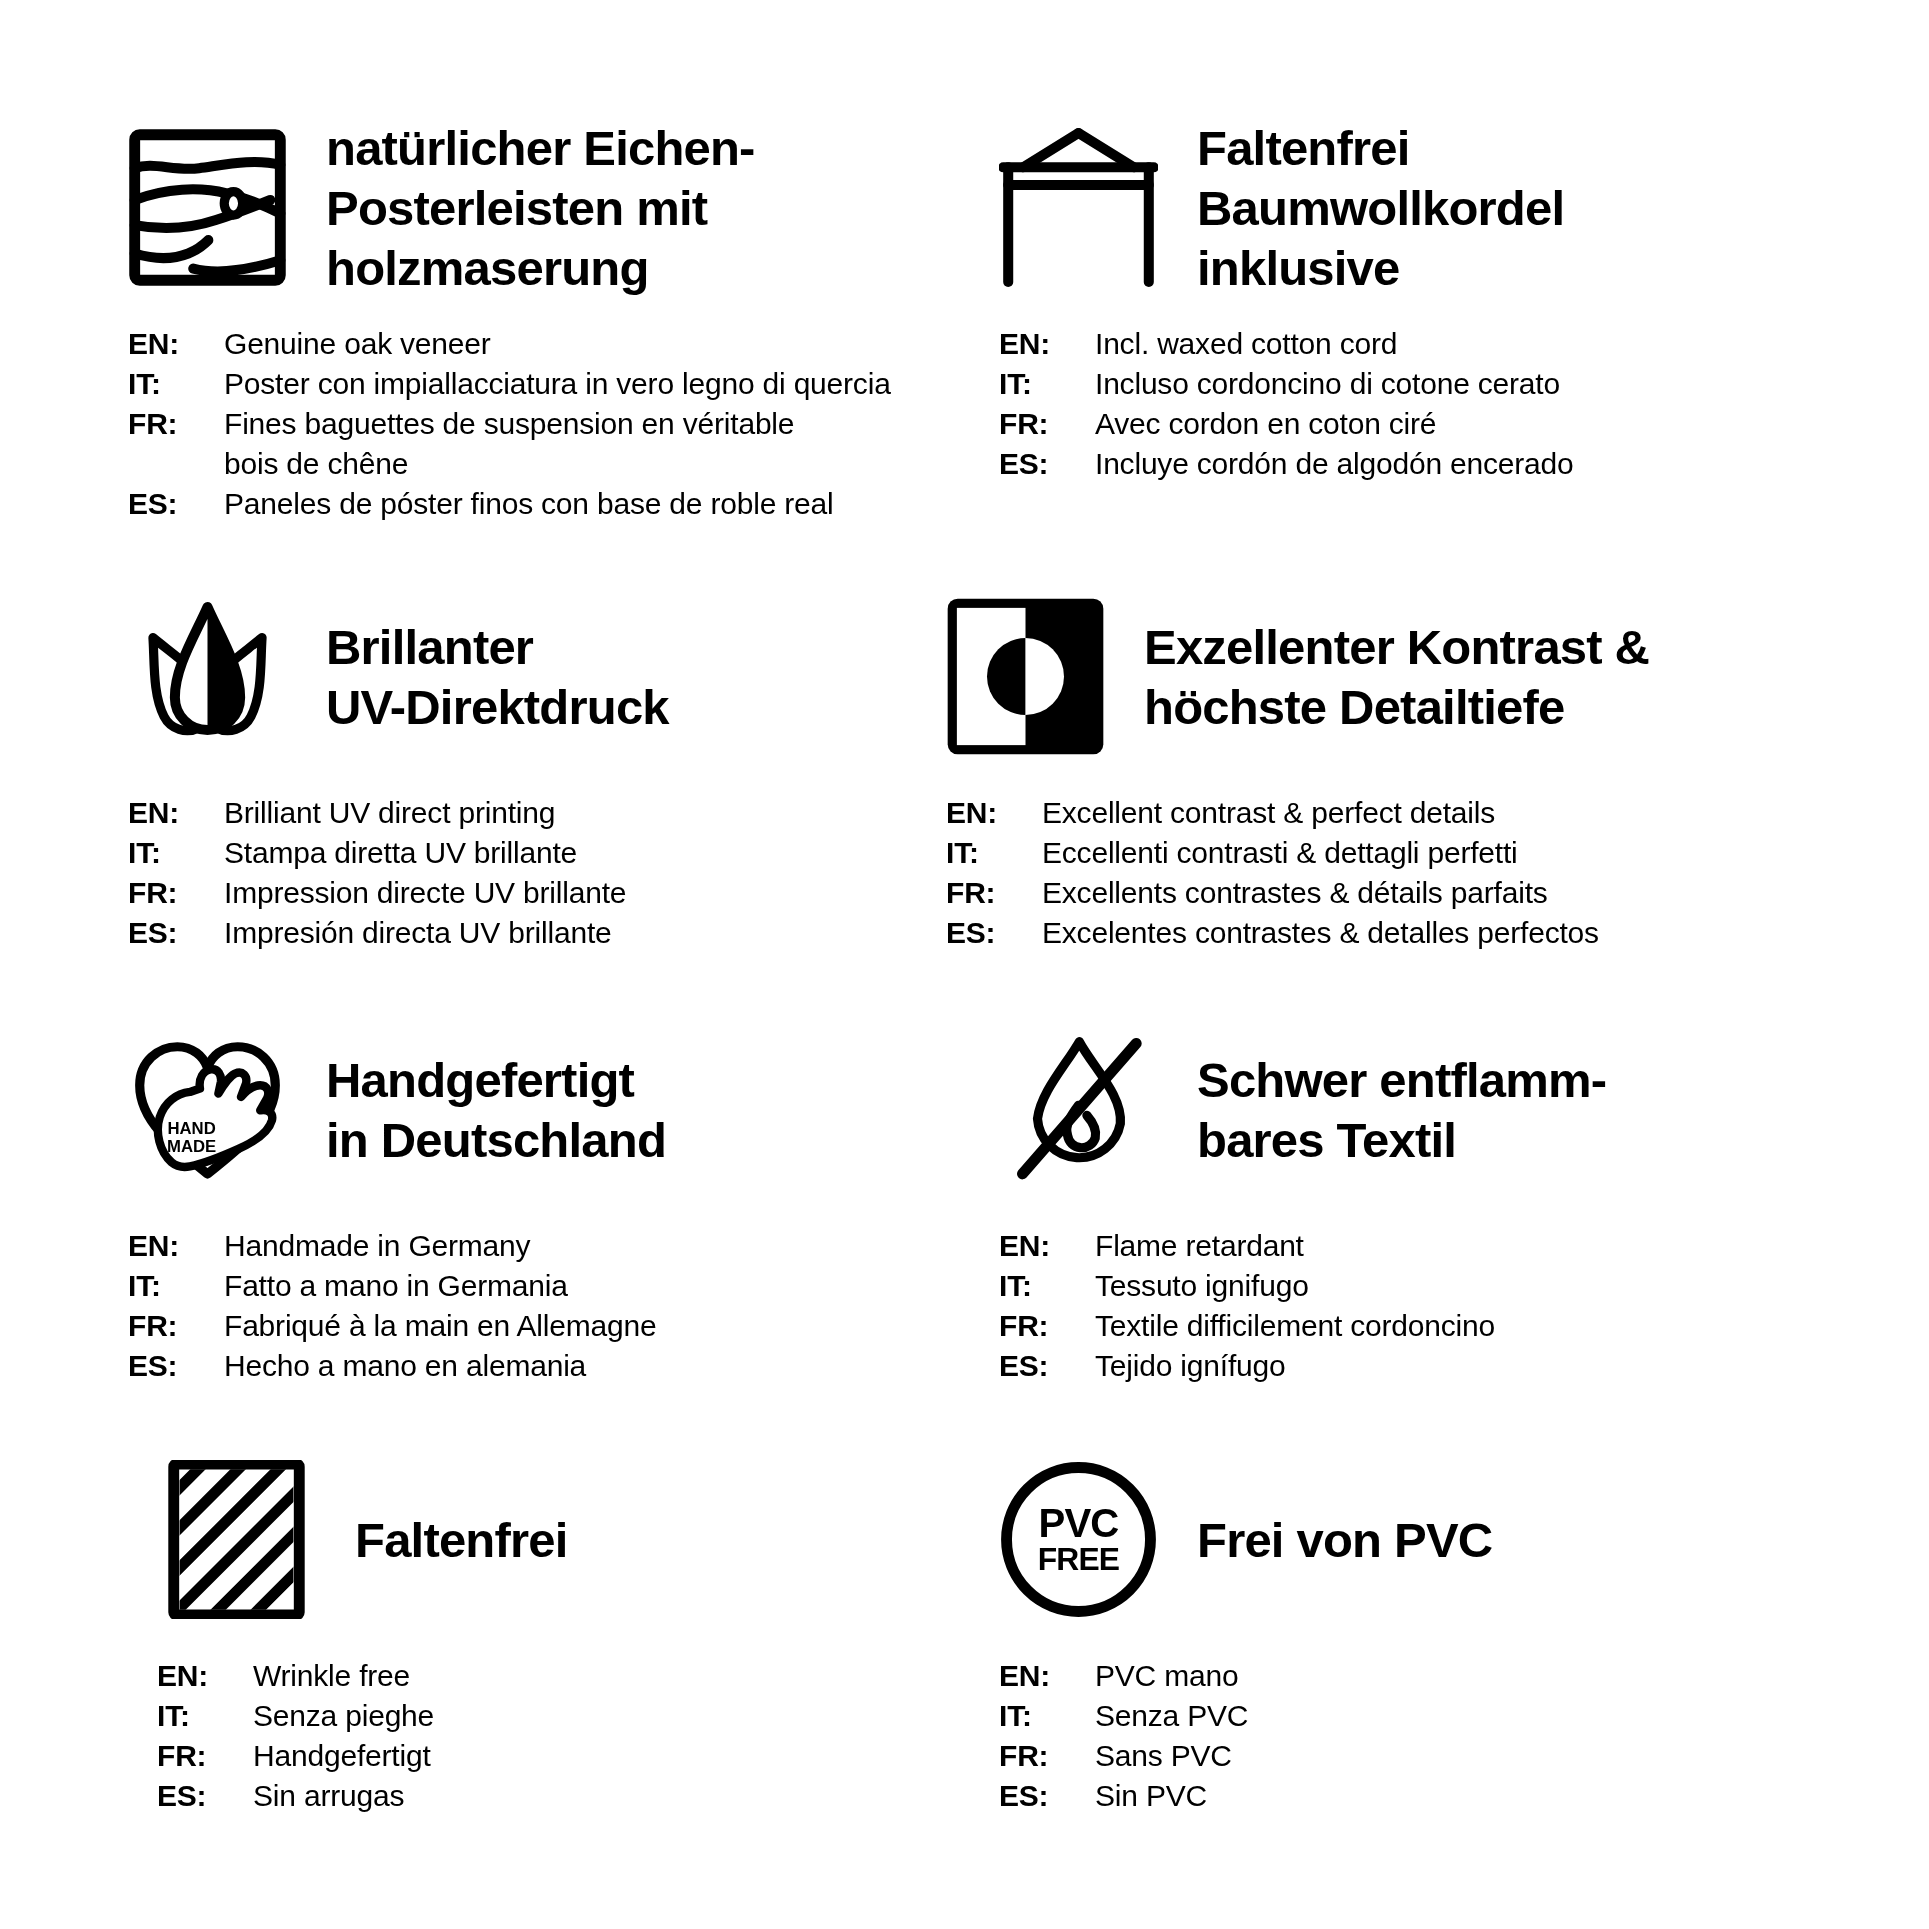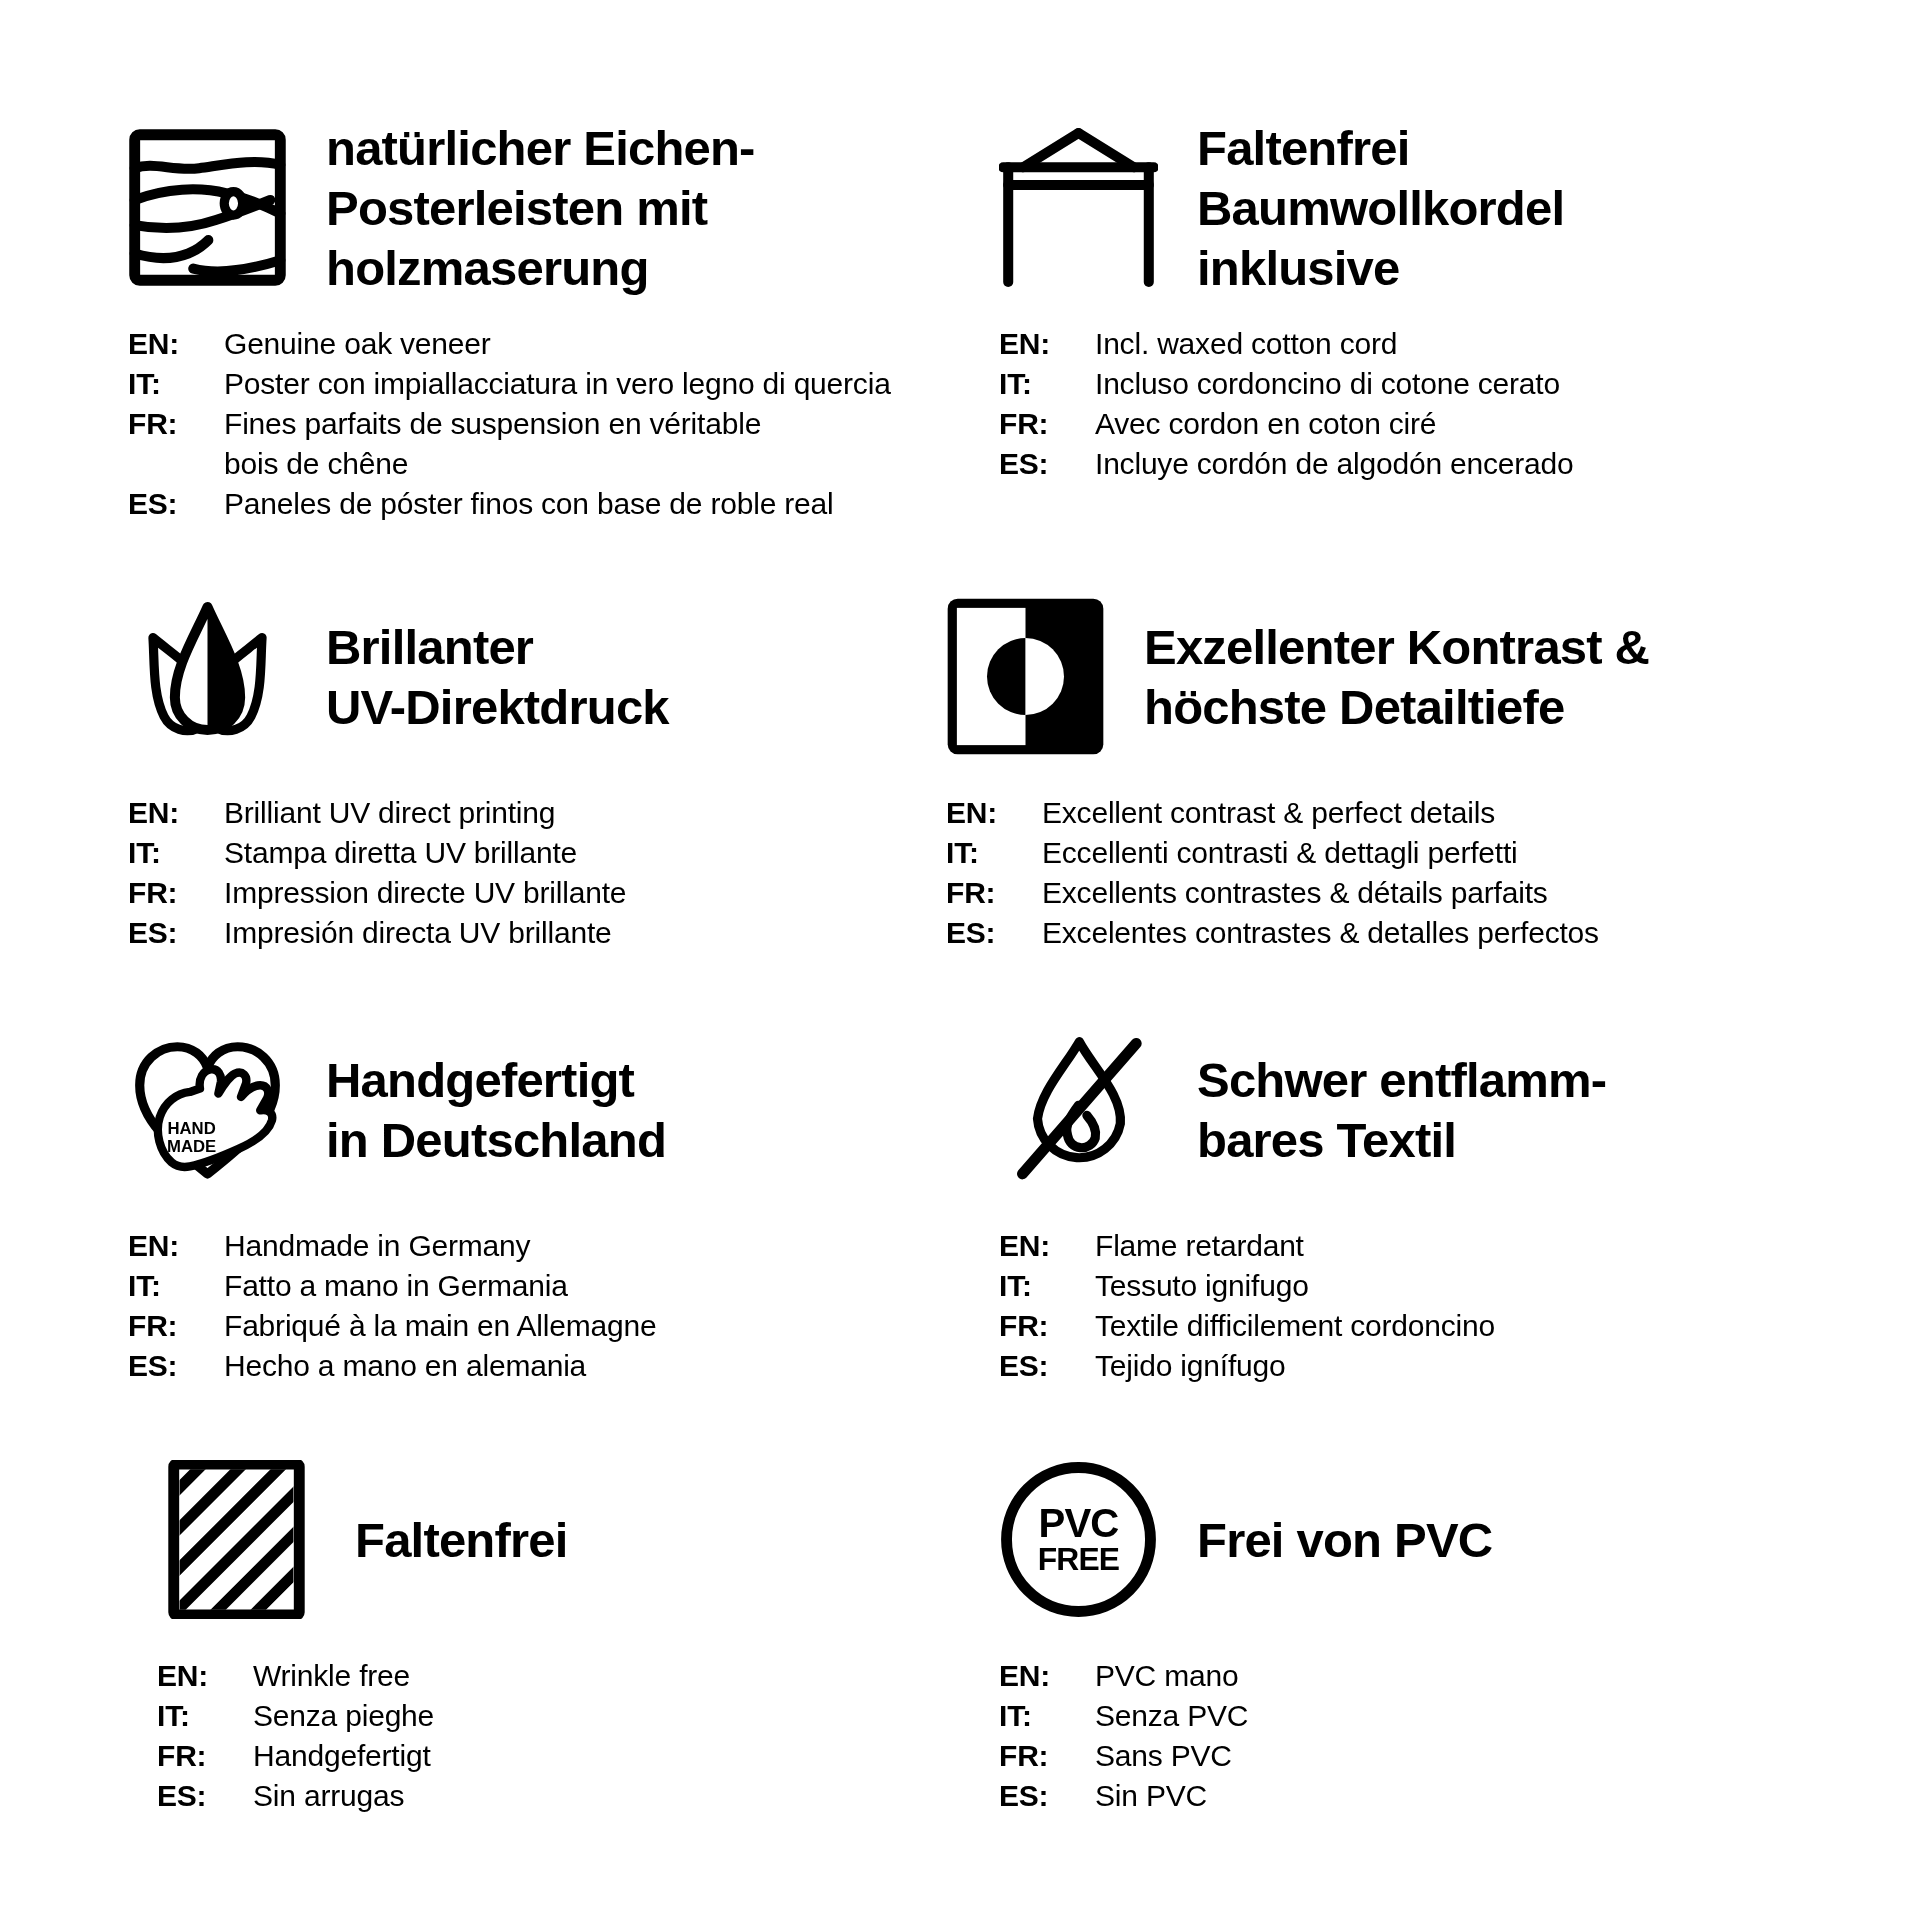--- a/index.html
+++ b/index.html
@@ -53,21 +53,21 @@
     </div>
     <div class="t-row">
       <div class="t-label">IT:</div>
       <div class="t-text">
           <div>Poster con impiallacciatura in vero legno di quercia</div>
         </div>
     </div>
     <div class="t-row">
       <div class="t-label">FR:</div>
       <div class="t-text">
-        <div>Fines parfaits de suspension en véritable</div>
+        <div>Fines baguettes de suspension en véritable</div>
         <div>bois de chêne</div>
       </div>
     </div>
     <div class="t-row">
       <div class="t-label">ES:</div>
       <div class="t-text">
           <div>Paneles de póster finos con base de roble real</div>
         </div>
     </div>
   </div>

